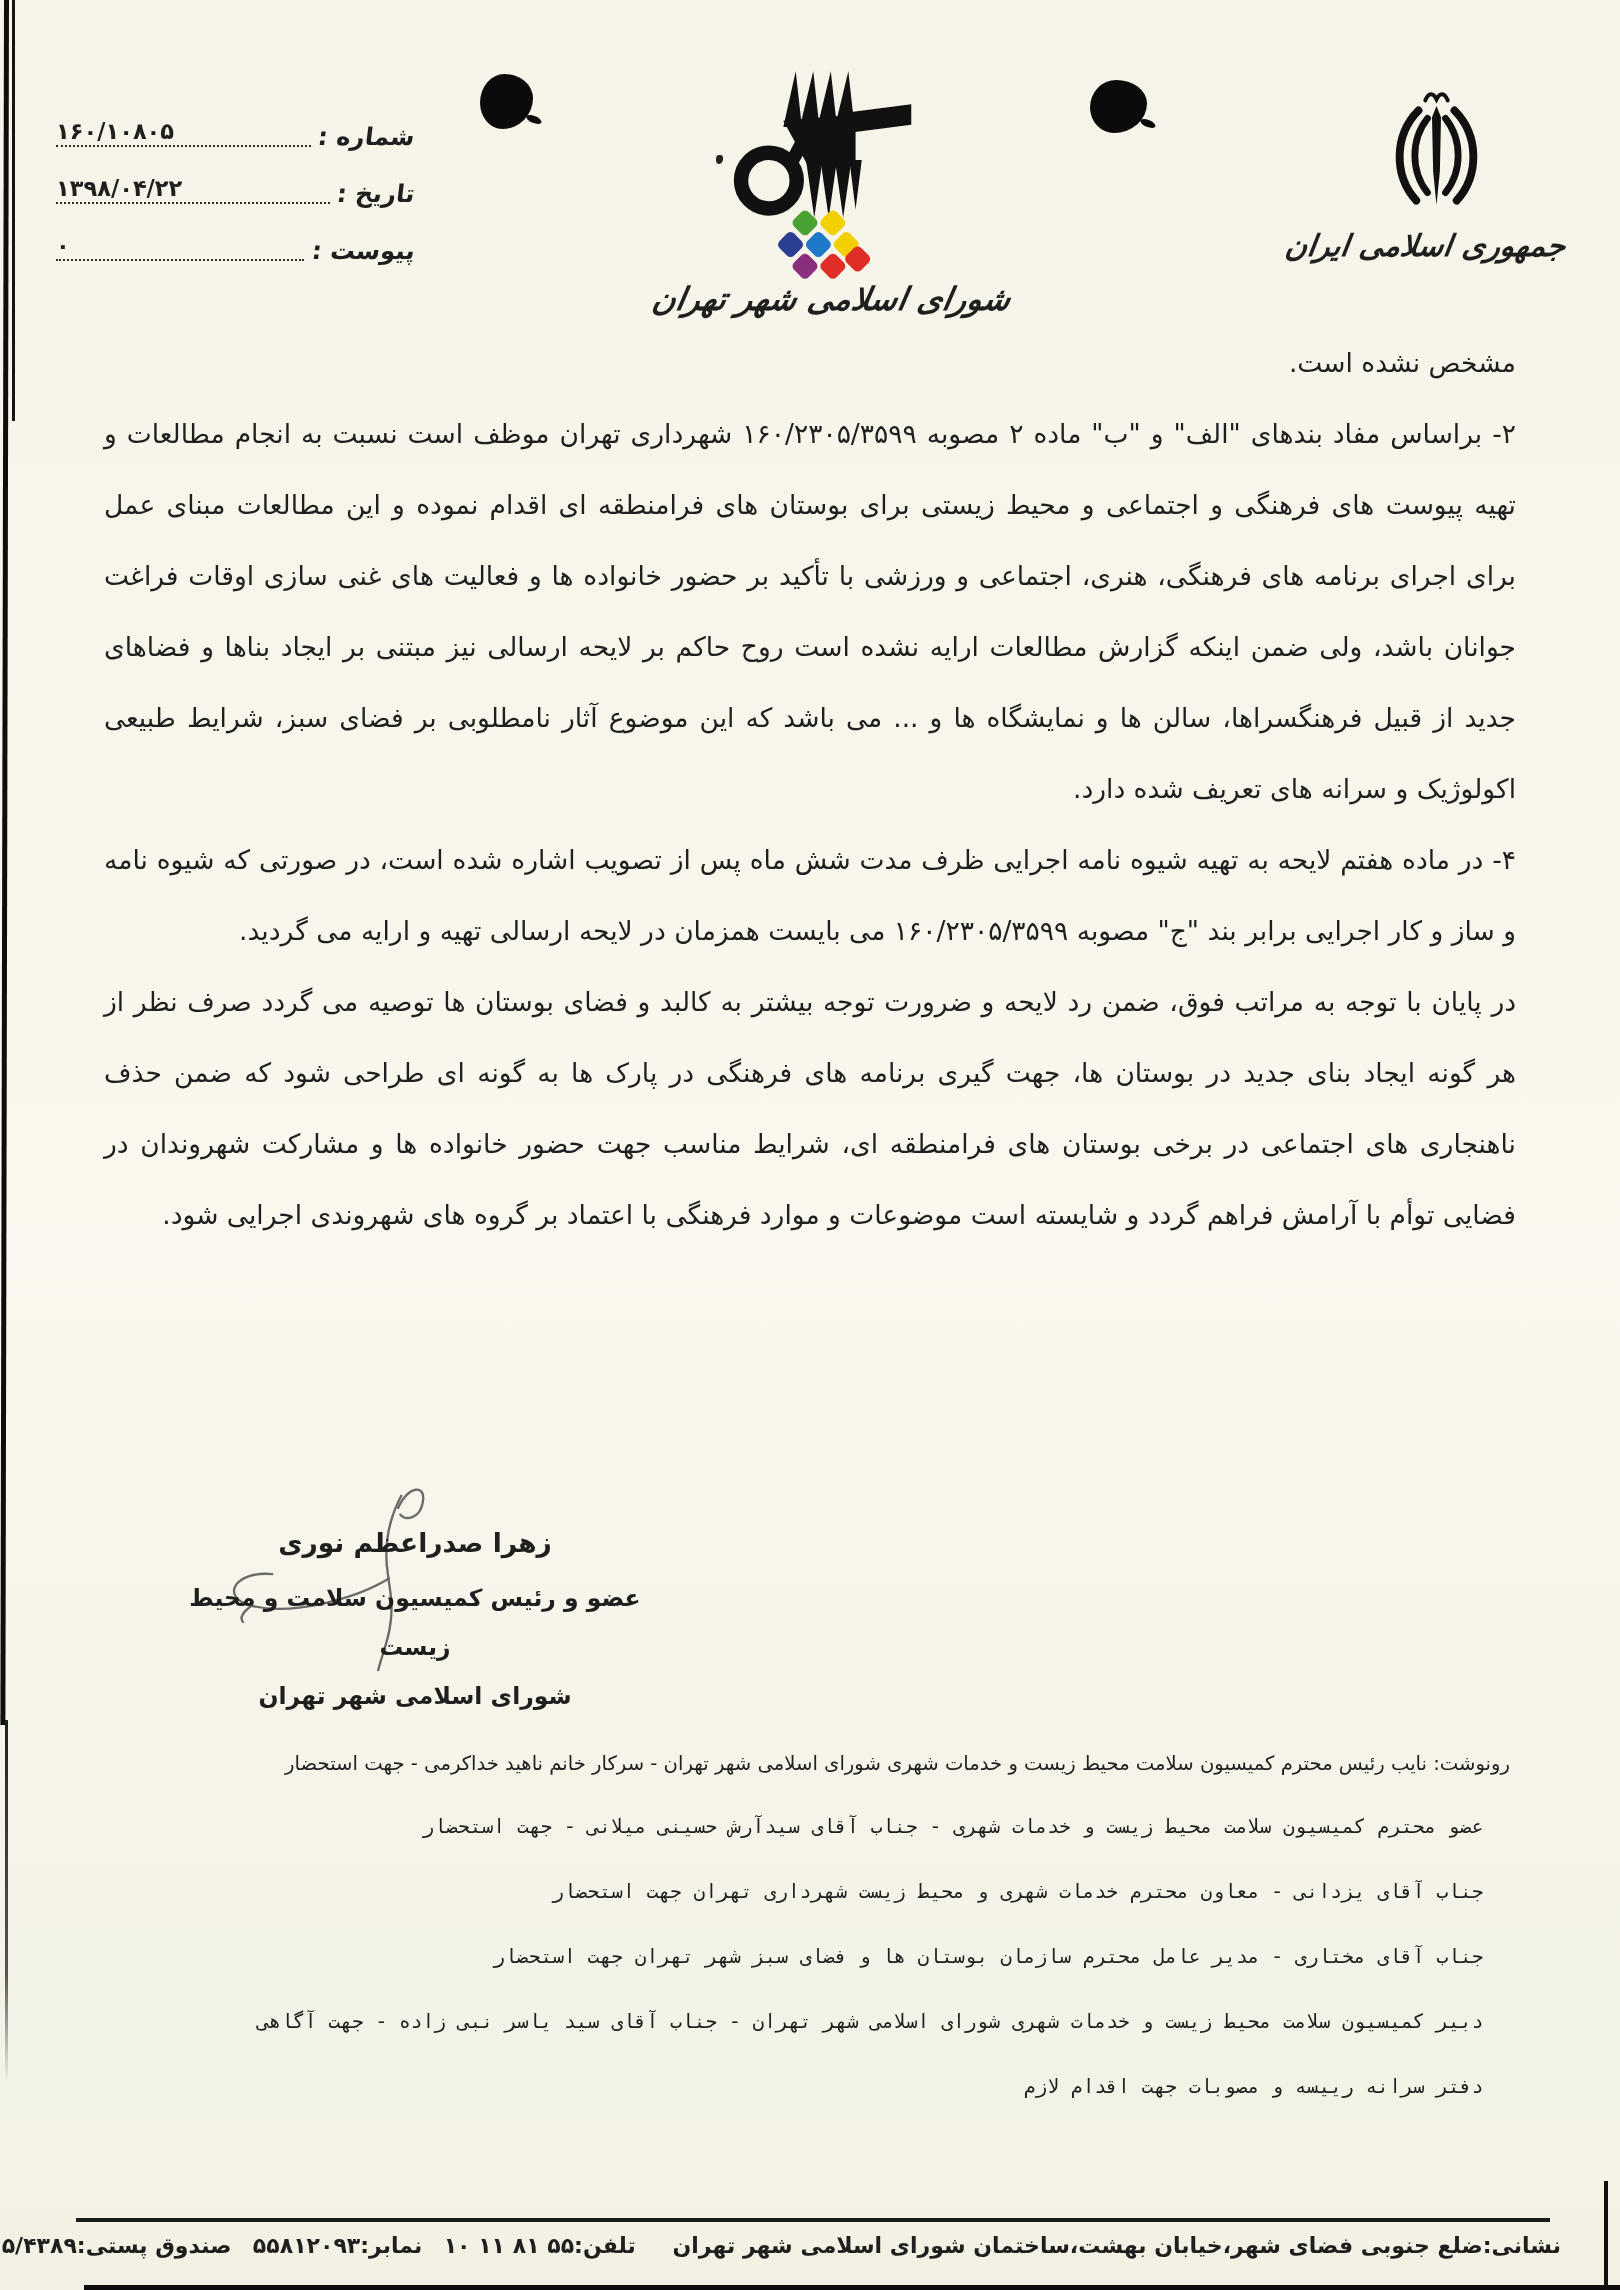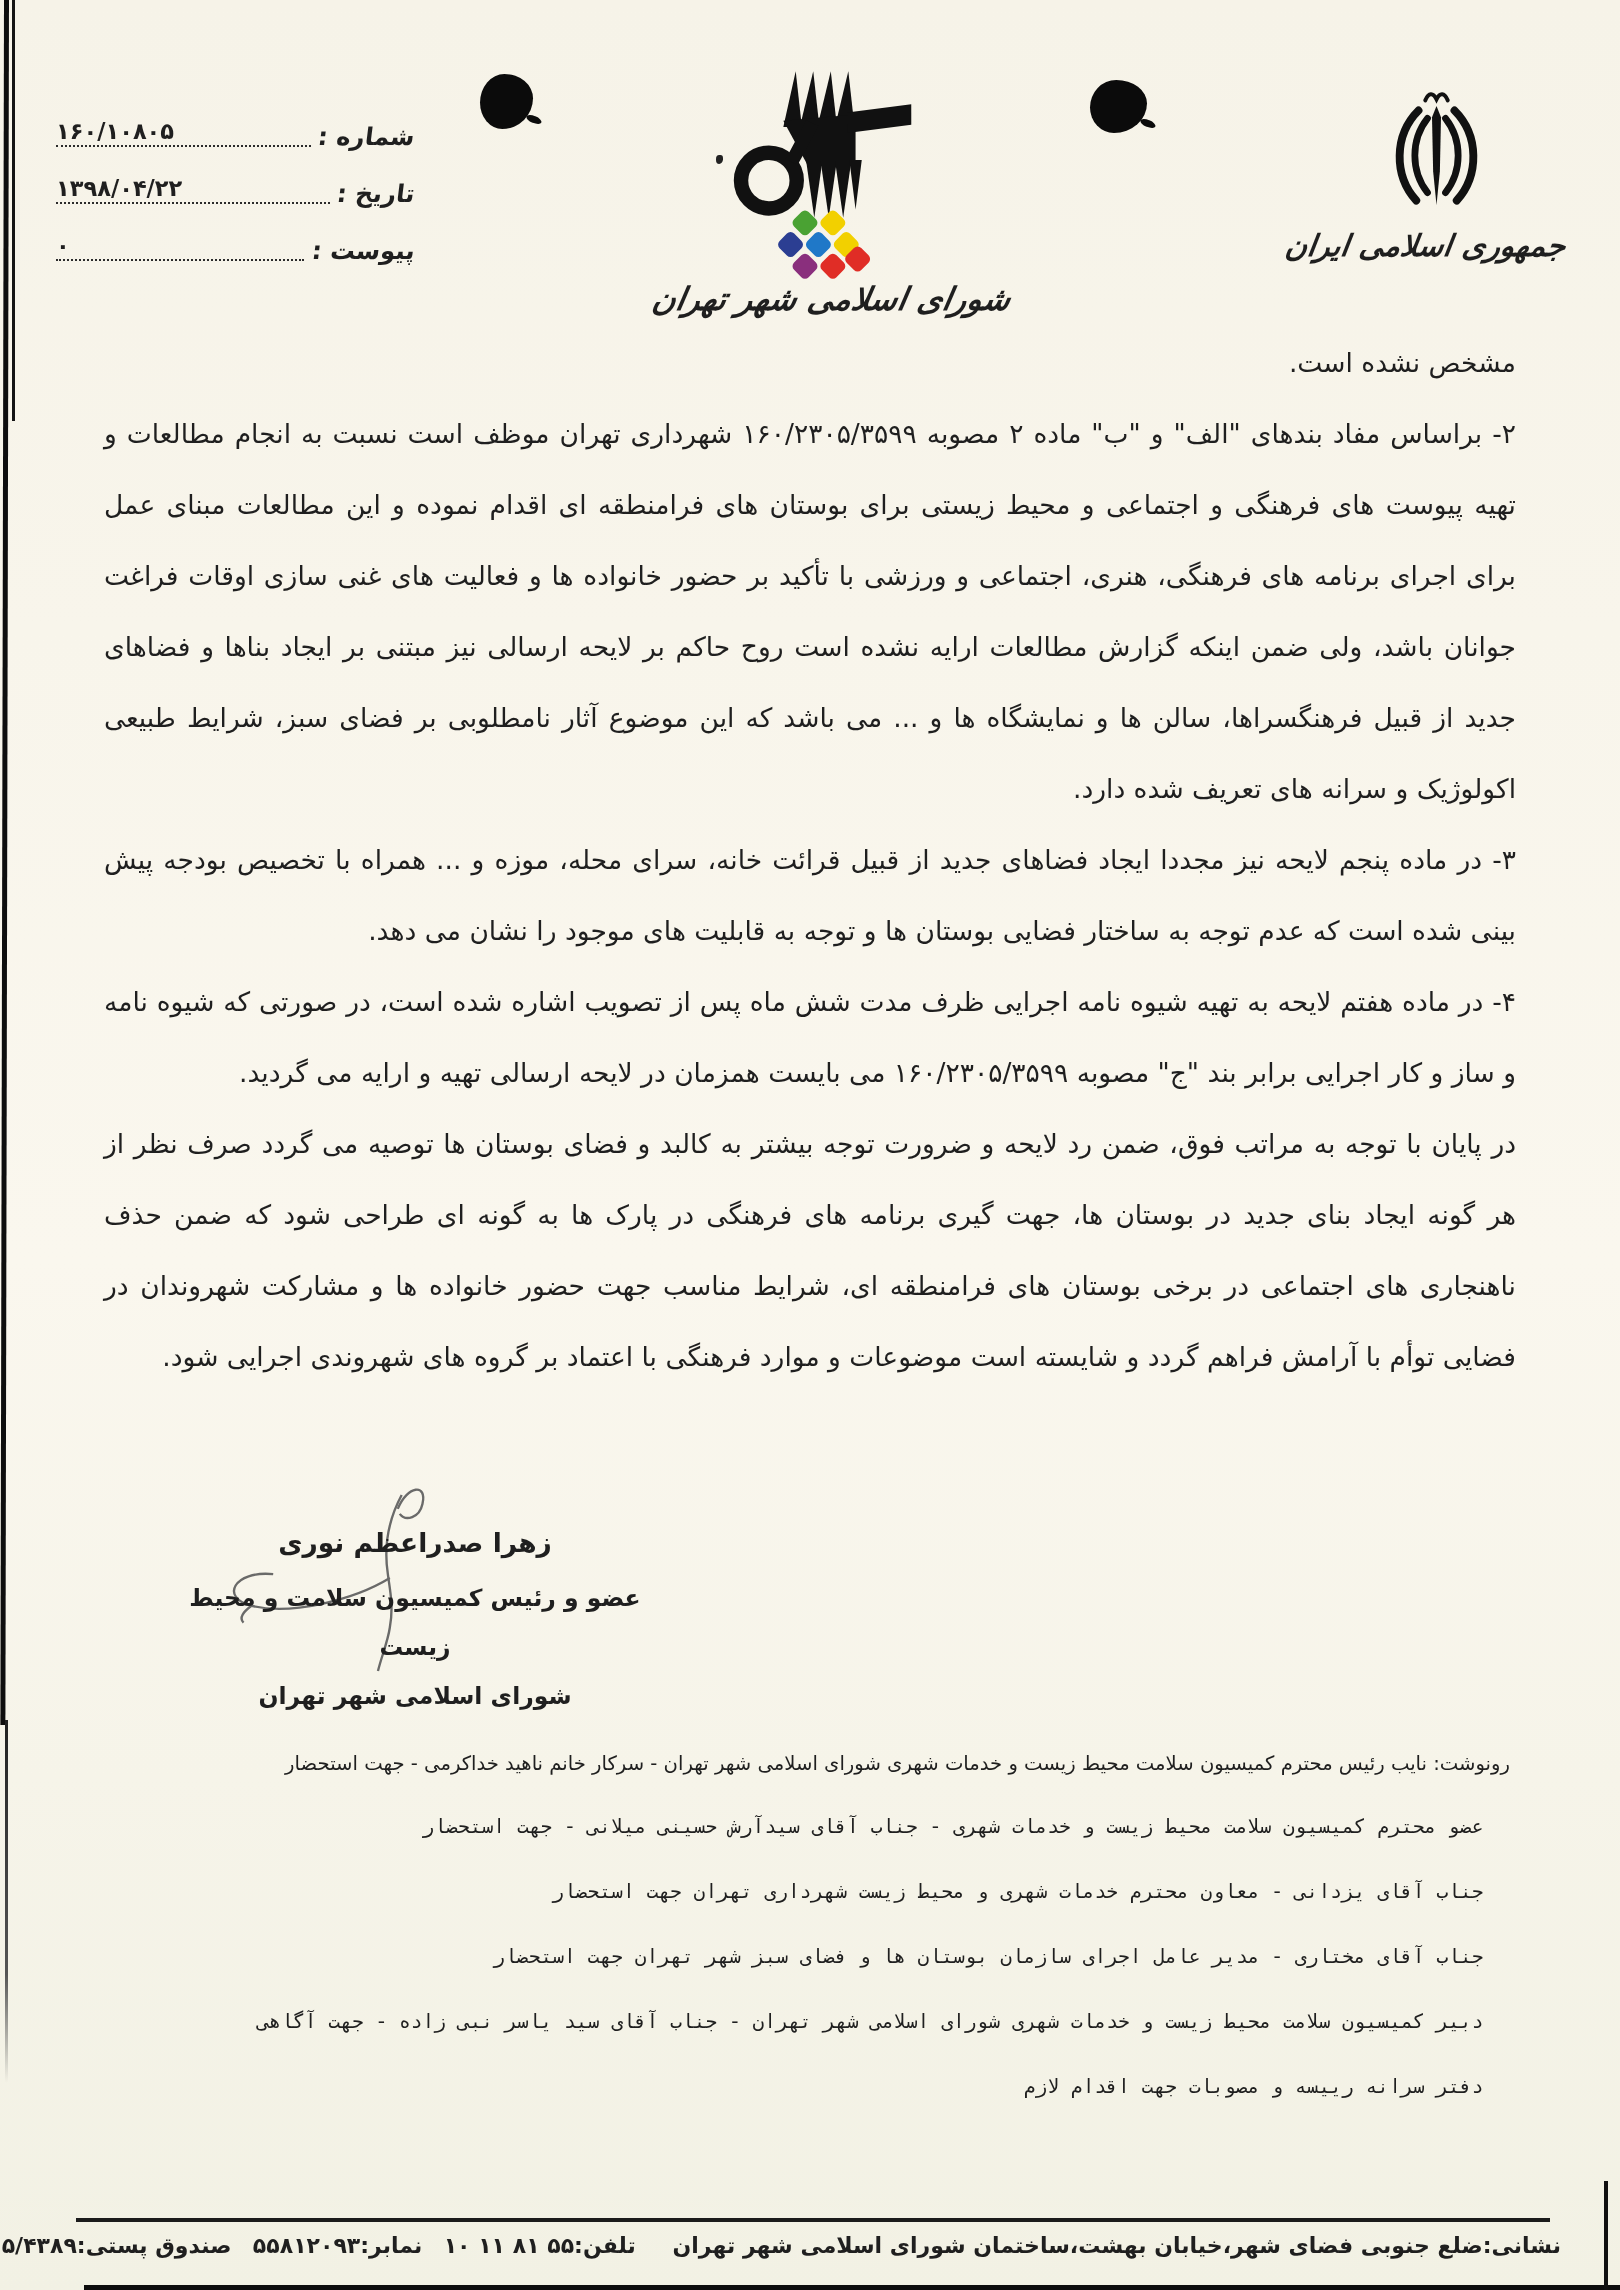--- a/index.html
+++ b/index.html
@@ -139,21 +139,20 @@
       <path d="M68 27 C83 46 83 74 68 93" stroke-width="6"></path>
     </g>
     <path d="M60 16 L64 26 L63 74 L60 104 L57 74 L56 26 Z" fill="#111111"></path>
   </svg>
 </div>
 <div class="emblem-title">جمهوری اسلامی ایران</div>
 
 <div class="letter-body">
   <p>مشخص نشده است.</p>
   <p>۲- براساس مفاد بندهای "الف" و "ب" ماده ۲ مصوبه ۱۶۰/۲۳۰۵/۳۵۹۹ شهرداری تهران موظف است نسبت به انجام مطالعات و تهیه پیوست های فرهنگی و اجتماعی و محیط زیستی برای بوستان های فرامنطقه ای اقدام نموده و این مطالعات مبنای عمل برای اجرای برنامه های فرهنگی، هنری، اجتماعی و ورزشی با تأکید بر حضور خانواده ها و فعالیت های غنی سازی اوقات فراغت جوانان باشد، ولی ضمن اینکه گزارش مطالعات ارایه نشده است روح حاکم بر لایحه ارسالی نیز مبتنی بر ایجاد بناها و فضاهای جدید از قبیل فرهنگسراها، سالن ها و نمایشگاه ها و ... می باشد که این موضوع آثار نامطلوبی بر فضای سبز، شرایط طبیعی اکولوژیک و سرانه های تعریف شده دارد.</p>
-  <p>۳- در ماده پنجم لایحه نیز مجددا ایجاد فضاهای جدید از قبیل قرائت خانه، سرای محله، موزه و ... همراه با تخصیص بودجه پیش بینی شده است که عدم توجه به ساختار فضایی بوستان ها و توجه به قابلیت های موجود را نشان می دهد.</p>
   <p>۴- در ماده هفتم لایحه به تهیه شیوه نامه اجرایی ظرف مدت شش ماه پس از تصویب اشاره شده است، در صورتی که شیوه نامه و ساز و کار اجرایی برابر بند "ج" مصوبه ۱۶۰/۲۳۰۵/۳۵۹۹ می بایست همزمان در لایحه ارسالی تهیه و ارایه می گردید.</p>
   <p>در پایان با توجه به مراتب فوق، ضمن رد لایحه و ضرورت توجه بیشتر به کالبد و فضای بوستان ها توصیه می گردد صرف نظر از هر گونه ایجاد بنای جدید در بوستان ها، جهت گیری برنامه های فرهنگی در پارک ها به گونه ای طراحی شود که ضمن حذف ناهنجاری های اجتماعی در برخی بوستان های فرامنطقه ای، شرایط مناسب جهت حضور خانواده ها و مشارکت شهروندان در فضایی توأم با آرامش فراهم گردد و شایسته است موضوعات و موارد فرهنگی با اعتماد بر گروه های شهروندی اجرایی شود.</p>
 </div>
 
 <svg class="sig-scribble" viewBox="0 0 260 220" xmlns="http://www.w3.org/2000/svg">
   <g stroke="#5f5f5f" stroke-width="2.4" fill="none" opacity="0.92">
     <path d="M200 18 C186 44 182 72 186 98 C188 114 192 130 188 152 C186 166 180 180 176 196"></path>
     <path d="M196 32 C206 8 226 6 221 27 C218 41 204 45 198 37"></path>
     <path d="M70 98 C30 94 16 122 48 130 C88 140 152 124 188 102"></path>
     <path d="M48 130 C40 136 35 142 40 147"></path>
@@ -162,21 +161,21 @@
 <div class="sig-block">
   <div class="sig-name">زهرا صدراعظم نوری</div>
   <div class="sig-role">عضو و رئیس کمیسیون سلامت و محیط زیست</div>
   <div class="sig-role">شورای اسلامی شهر تهران</div>
 </div>
 
 <div class="cc-list">
   <div class="cc-item">رونوشت: نایب رئیس محترم کمیسیون سلامت محیط زیست و خدمات شهری شورای اسلامی شهر تهران - سرکار خانم ناهید خداکرمی - جهت استحضار</div>
   <div class="cc-item indent">عضو محترم کمیسیون سلامت محیط زیست و خدمات شهری - جناب آقای سیدآرش حسینی میلانی - جهت استحضار</div>
   <div class="cc-item indent">جناب آقای یزدانی - معاون محترم خدمات شهری و محیط زیست شهرداری تهران جهت استحضار</div>
-  <div class="cc-item indent">جناب آقای مختاری - مدیر عامل اجرای سازمان بوستان ها و فضای سبز شهر تهران جهت استحضار</div>
+  <div class="cc-item indent">جناب آقای مختاری - مدیر عامل محترم سازمان بوستان ها و فضای سبز شهر تهران جهت استحضار</div>
   <div class="cc-item indent">دبیر کمیسیون سلامت محیط زیست و خدمات شهری شورای اسلامی شهر تهران - جناب آقای سید یاسر نبی زاده - جهت آگاهی</div>
   <div class="cc-item indent">دفتر سرانه رییسه و مصوبات جهت اقدام لازم</div>
 </div>
 
 <div class="footer-rule"></div>
 <div class="footer-line">
   <span class="fseg fseg-address">نشانی:ضلع جنوبی فضای شهر،خیابان بهشت،ساختمان شورای اسلامی شهر تهران</span>
   <span class="fseg">تلفن:۵۵ ۸۱ ۱۱ ۱۰</span>
   <span class="fseg">نمابر:۵۵۸۱۲۰۹۳</span>
   <span class="fseg">صندوق پستی:۱۱۳۶۵/۴۳۸۹</span>

